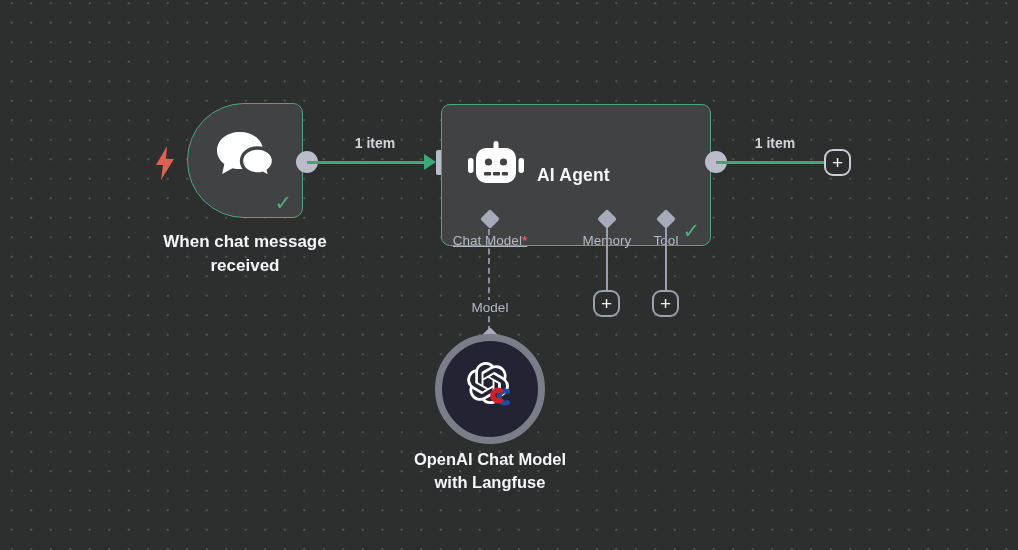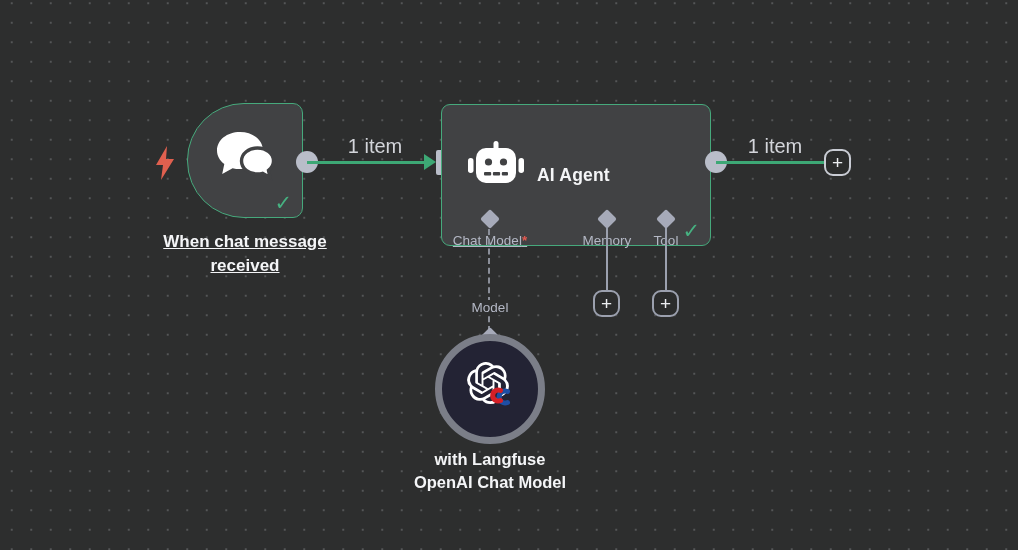--- a/index.html
+++ b/index.html
@@ -66,21 +66,21 @@
     border-left: 2px dashed #8b8f99;
   }
   .arrowhead {
     position: absolute; width: 0; height: 0;
     border-top: 8px solid transparent;
     border-bottom: 8px solid transparent;
     border-left: 12px solid #3da875;
   }
   .wire-label {
     position: absolute; text-align: center;
-    color: #d3d5da; font-size: 20px; font-weight: 400;
+    color: #d3d5da; font-size: 14px; font-weight: 700;
   }
   .port-label {
     position: absolute; text-align: center;
     color: #b4b8c5; font-size: 13.5px;
   }
   .port-label .mask { background: #2d2e2e; padding: 0 3px; }
   .req { color: #e25950; font-weight: 700; }
 
   .plus-btn {
     position: absolute; width: 27px; height: 27px;
@@ -116,21 +116,21 @@
       <g>
         <path class="icon-white" d="M26 2 C13 2 3 10 3 20.5 C3 26 5.8 30.8 10.3 34.1 L8.2 44 L18.6 38.2 C20.9 38.8 23.4 39.1 26 39.1 C39 39.1 49 31 49 20.5 C49 10 39 2 26 2 Z"></path>
         <path d="M43.5 18 C34.6 18 27.5 23.7 27.5 31 C27.5 38.3 34.6 44 43.5 44 C45.3 44 47 43.8 48.6 43.4 L56 47.5 L54.5 40.4 C57.6 38.1 59.5 34.8 59.5 31 C59.5 23.7 52.4 18 43.5 18 Z" fill="#ffffff" stroke="#414244" stroke-width="3.4"></path>
       </g>
     </svg>
     <span class="node-check">✓</span>
   </div>
 
   <div class="endpoint-circle" style="left:296px; top:151px;"></div>
 
-  <div class="node-caption" style="left:141px; top:230px; width:208px;text-decoration:underline;">When chat message received</div>
+  <div class="node-caption" style="left:141px; top:230px; width:208px;">When chat message received</div>
 
   <div class="wire-h" style="left:307px; top:161px; width:120px;"></div>
   <div class="arrowhead" style="left:424px; top:154px;"></div>
   <div class="wire-label" style="left:335px; top:135px; width:80px;">1 item</div>
   <div class="endpoint-rect" style="left:436px; top:150px;"></div>
 
   <div class="node node-agent">
     <svg class="abs" style="left:22px; top:36px;" width="64" height="46" viewBox="0 0 64 46">
       <g class="icon-white">
         <rect x="29.5" y="0" width="5" height="10" rx="2.5"></rect>
@@ -182,17 +182,17 @@
     <path fill="#ffffff" d="M22.2819 9.8211a5.9847 5.9847 0 0 0-.5157-4.9108 6.0462 6.0462 0 0 0-6.5098-2.9A6.0651 6.0651 0 0 0 4.9807 4.1818a5.9847 5.9847 0 0 0-3.9977 2.9 6.0462 6.0462 0 0 0 .7427 7.0966 5.98 5.98 0 0 0 .511 4.9107 6.051 6.051 0 0 0 6.5146 2.9001A5.9847 5.9847 0 0 0 13.2599 24a6.0557 6.0557 0 0 0 5.7718-4.2058 5.9894 5.9894 0 0 0 3.9977-2.9001 6.0557 6.0557 0 0 0-.7475-7.073zm-9.022 12.6081a4.4755 4.4755 0 0 1-2.8764-1.0408l.1419-.0804 4.7783-2.7582a.7948.7948 0 0 0 .3927-.6813v-6.7369l2.02 1.1686a.071.071 0 0 1 .038.052v5.5826a4.504 4.504 0 0 1-4.4945 4.4944zm-9.6607-4.1254a4.4708 4.4708 0 0 1-.5346-3.0137l.142.0852 4.783 2.7582a.7712.7712 0 0 0 .7806 0l5.8428-3.3685v2.3324a.0804.0804 0 0 1-.0332.0615L9.74 19.9502a4.4992 4.4992 0 0 1-6.1408-1.6464zM2.3408 7.8956a4.485 4.485 0 0 1 2.3655-1.9728V11.6a.7664.7664 0 0 0 .3879.6765l5.8144 3.3543-2.0201 1.1685a.0757.0757 0 0 1-.071 0l-4.8303-2.7865A4.504 4.504 0 0 1 2.3408 7.8956zm16.5963 3.8558L13.1038 8.364 15.1192 7.2a.0757.0757 0 0 1 .071 0l4.8303 2.7913a4.4944 4.4944 0 0 1-.6765 8.1042v-5.6772a.79.79 0 0 0-.4069-.6671zm2.0107-3.0231l-.142-.0852-4.7735-2.7818a.7759.7759 0 0 0-.7854 0L9.409 9.2297V6.8974a.0662.0662 0 0 1 .0284-.0615l4.8303-2.7866a4.4992 4.4992 0 0 1 6.6802 4.66zM8.3065 12.863l-2.02-1.1638a.0804.0804 0 0 1-.038-.0567V6.0742a4.4992 4.4992 0 0 1 7.3757-3.4537l-.142.0805L8.704 5.459a.7948.7948 0 0 0-.3927.6813zm1.0976-2.3654l2.602-1.4998 2.6069 1.4998v2.9994l-2.5974 1.4997-2.6067-1.4997z"></path>
   </svg>
   <svg class="abs" style="left:487px; top:386px;" width="28" height="22" viewBox="0 0 28 22">
     <g fill="none" stroke-linecap="round">
       <path d="M20.5 5.5 A6 6 0 1 0 20.5 16.5" stroke="#1e4ea3" stroke-width="5"></path>
       <path d="M13.5 4.5 A5.5 5.5 0 1 0 13.5 14.5" stroke="#d41f26" stroke-width="5"></path>
     </g>
   </svg>
 
   <div class="node-caption caption-sm" style="left:378px; top:448px; width:224px;">
+    <div>OpenAI Chat Model</div>
     <div>with Langfuse</div>
-    <div>OpenAI Chat Model</div>
   </div>
 
 </div>
 
 </body></html>

